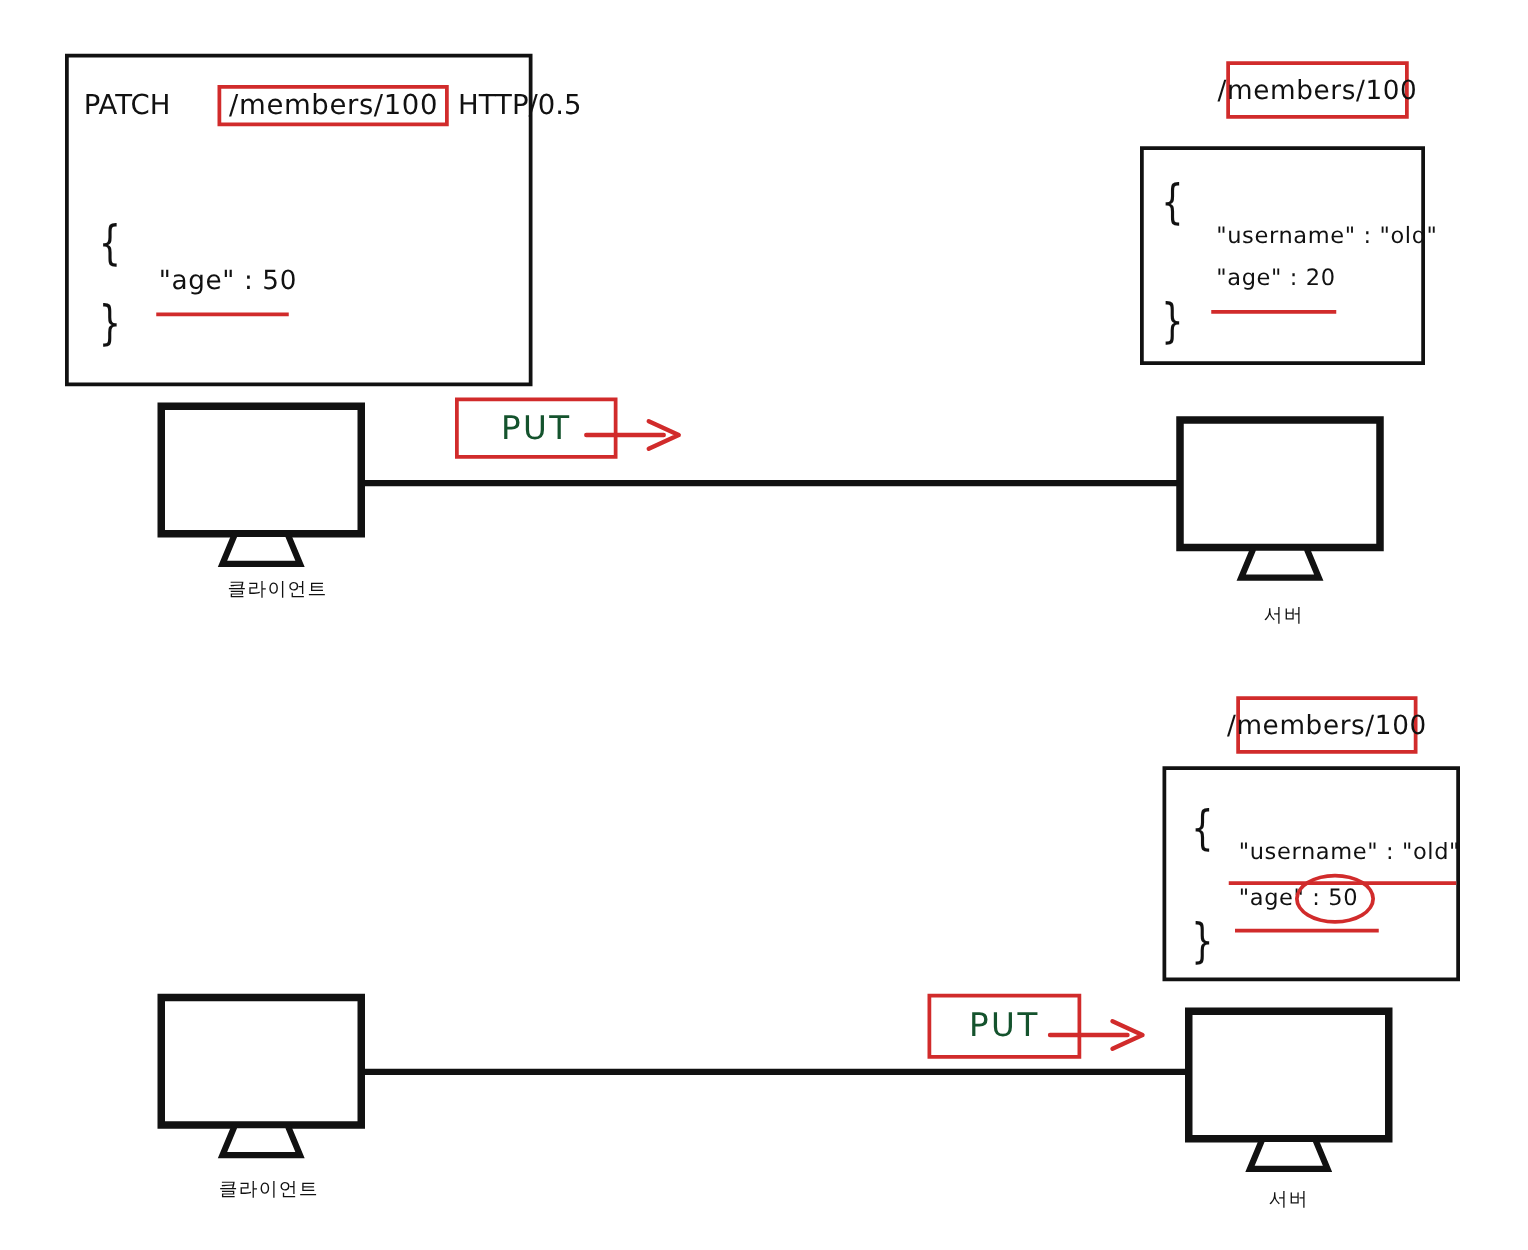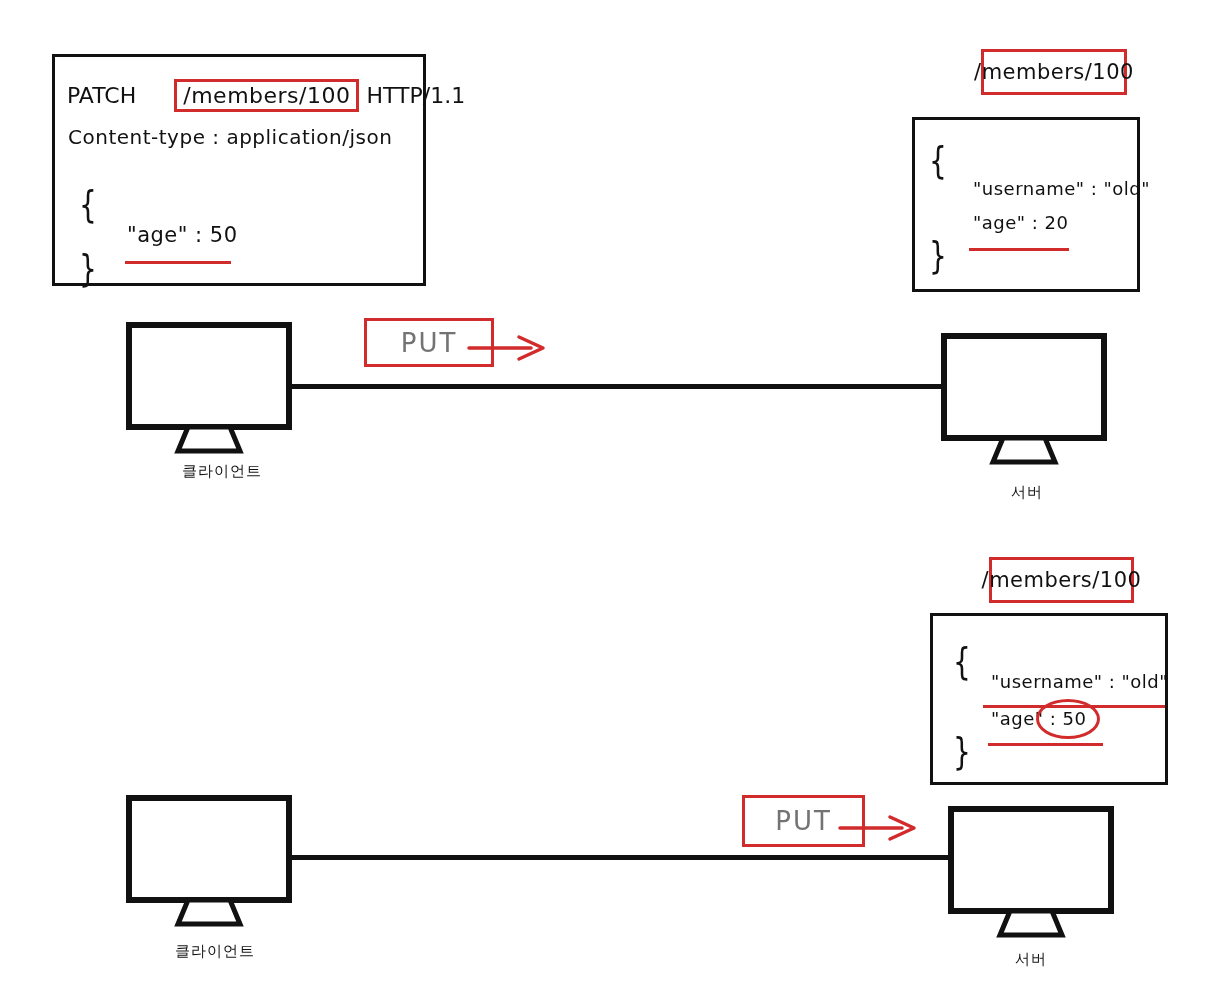--- a/index.html
+++ b/index.html
@@ -7,48 +7,47 @@
   #canvas {
     position: relative;
     width: 1222px;
     height: 1000px;
     background: #ffffff;
     overflow: hidden;
   }
   .abs { position: absolute; }
   .ink-box { border: 3px solid #111; background: #fff; box-sizing: border-box; }
   .red-box { border: 3px solid #d12b2b; background: #fff; box-sizing: border-box; margin-left: 31px; }
-  .red-text { color: #737373; }
+  .red-text { color: #14532d; }
   .hline { background: #111; }
   .red-underline { background: #d12b2b; height: 3px; }
   .center { display: flex; align-items: center; justify-content: center; }
   .code { letter-spacing: 0.5px; }
   .brace { font-size: 28px; transform: scaleY(1.35); transform-origin: center; }
   .label-ko { font-size: 15px; letter-spacing: 1px; }
   .red-ellipse {
     border: 3px solid #d12b2b;
     border-radius: 50%;
     background: transparent;
     box-sizing: border-box;
   }
 </style>
 </head>
 <body>
 
 <div id="canvas">
 
-  <div class="abs ink-box" style="left:52px; top:54px; width:374px; height:232px;">
+  <div class="abs ink-box" style="left:52px; top:43px; width:374px; height:266px;">
     <div class="abs" style="left:12px; top:22px; display:flex; align-items:center; gap:7px; font-size:22px; white-space:nowrap;">
       <span>PATCH</span>
       <span class="red-box" style="padding:1px 6px;">
         <span class="code">/members/100</span>
       </span>
-      <span>HTTP/1.1</span>
+      <span>HTTP/0.5</span>
     </div>
-    <div class="abs code" style="left:13px; top:68px; font-size:20px; white-space:nowrap;">Content-type : application/json</div>
     <div class="abs brace" style="left:24px; top:132px;">{</div>
     <div class="abs code" style="left:72px; top:166px; font-size:21px; white-space:nowrap;">"age" : 50</div>
     <div class="abs red-underline" style="left:70px; top:204px; width:106px;"></div>
     <div class="abs brace" style="left:24px; top:196px;">}</div>
   </div>
 
   <div class="abs red-box center" style="left:950px; top:49px; width:146px; height:46px;">
     <span class="code" style="font-size:21px;">/members/100</span>
   </div>
   <div class="abs ink-box" style="left:912px; top:117px; width:228px; height:175px;">

